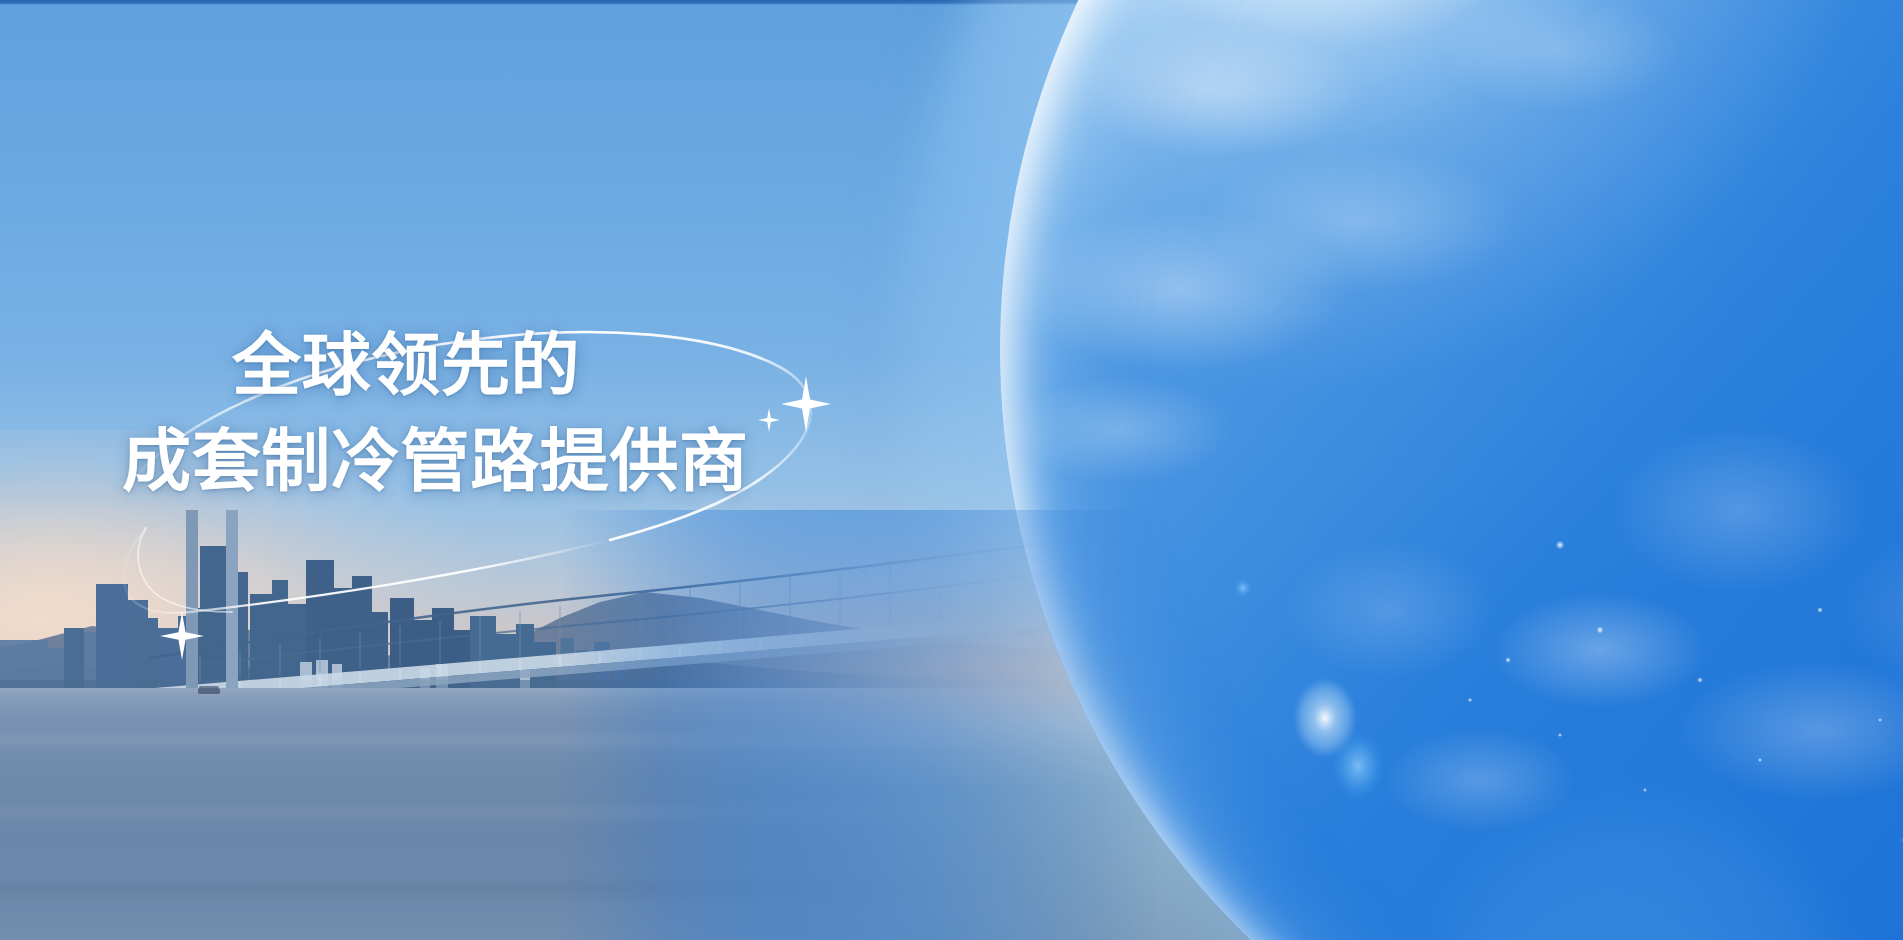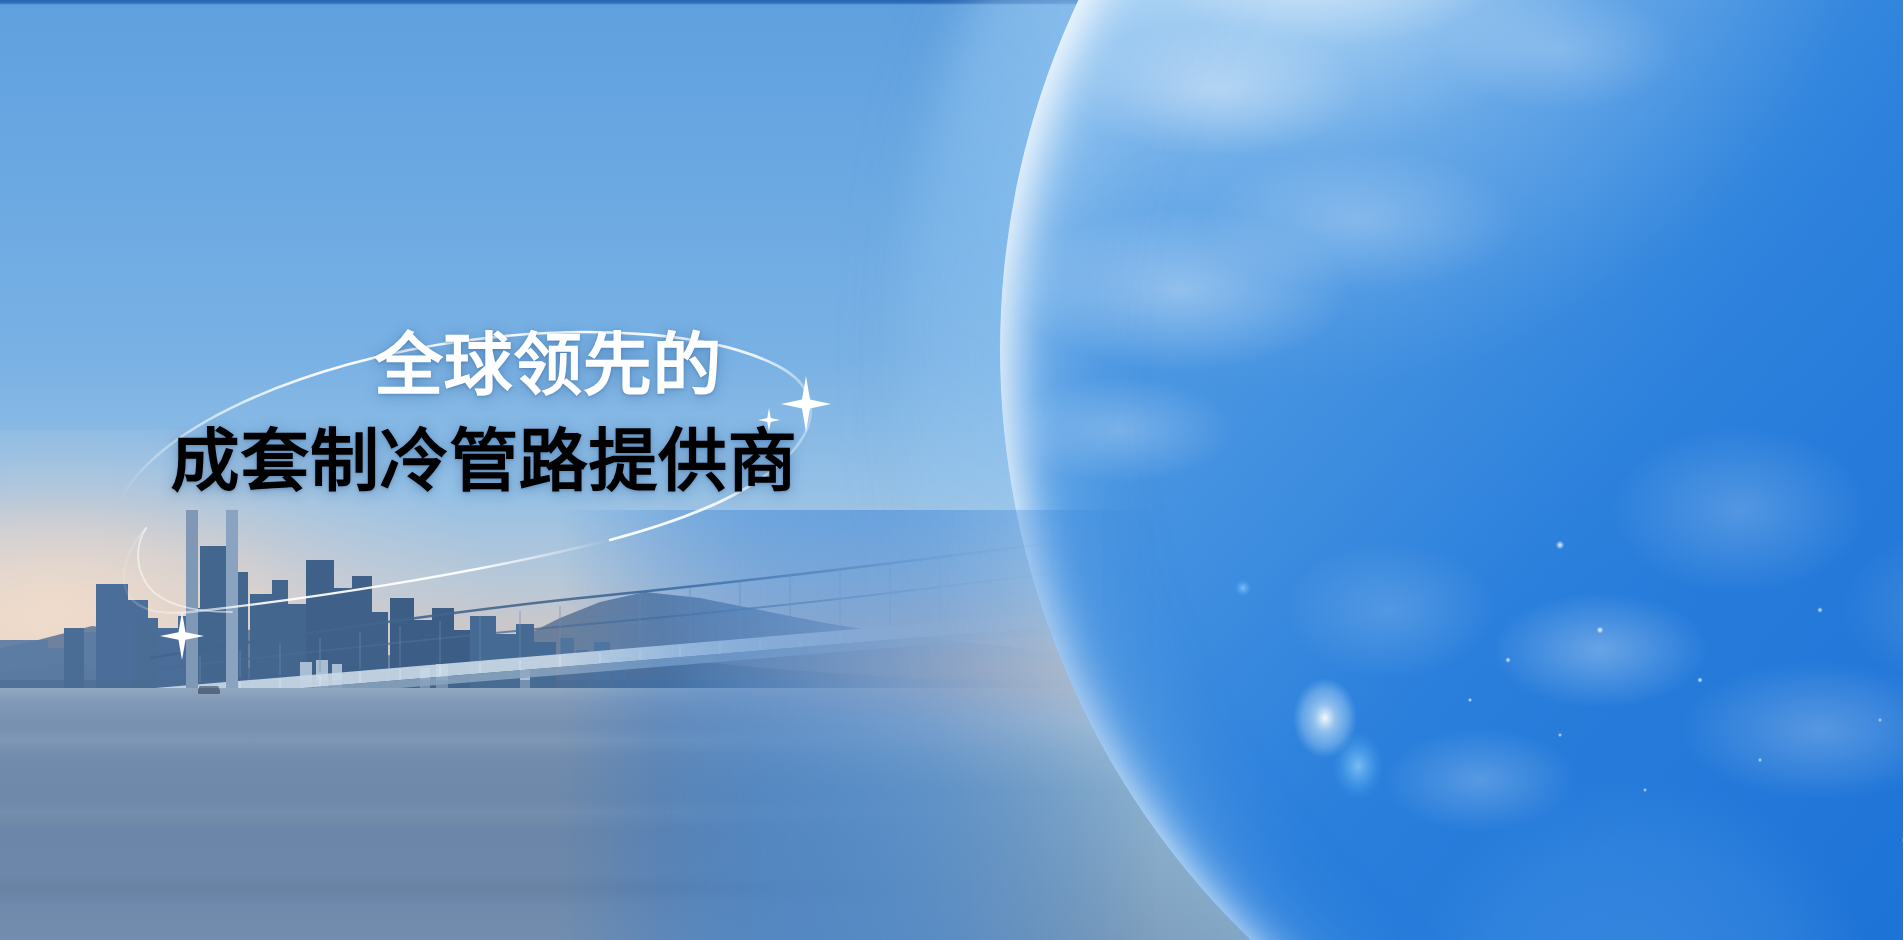--- a/index.html
+++ b/index.html
@@ -6,21 +6,20 @@
   html,body{margin:0;padding:0;background:#0d2f5c;}
   *{box-sizing:border-box;}
 
   .stage{
     position:relative;
     width:1903px;
     height:940px;
     overflow:hidden;
     font-family:"Liberation Sans","DejaVu Sans",sans-serif;
     background:#3a8ad8;
-    text-align:center;
   }
 
   
   .sky{
     position:absolute; inset:0;
     background:
       linear-gradient(to bottom,
         #5fa0de 0%,
         #6aa8e2 18%,
         #79b1e4 38%,
@@ -174,21 +173,21 @@
     letter-spacing:.02em;
     font-weight:700;
     -webkit-font-smoothing:antialiased;
   }
   .headline .l1,.headline .l2{
     display:block;
     font-size:69px;
     text-shadow:0 2px 14px rgba(26,74,132,.35), 0 1px 3px rgba(24,70,126,.30);
   }
   .headline .l1{color:#ffffff;margin-left:128px;}
-  .headline .l2{color:#000000;margin-top:6px;}
+  .headline .l2{color:#ffffff;margin-top:6px;margin-left:18px;}
 </style>
 </head>
 <body>
 
 <div class="stage">
 
   <div class="sky"></div>
   <div class="sky-top-edge"></div>
   <div class="haze-left"></div>
   <div class="haze-left2"></div>

